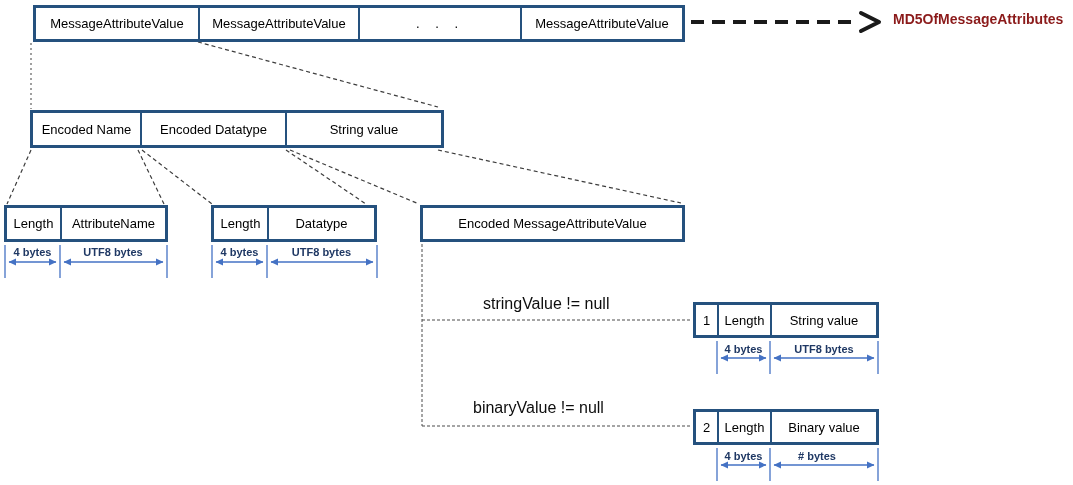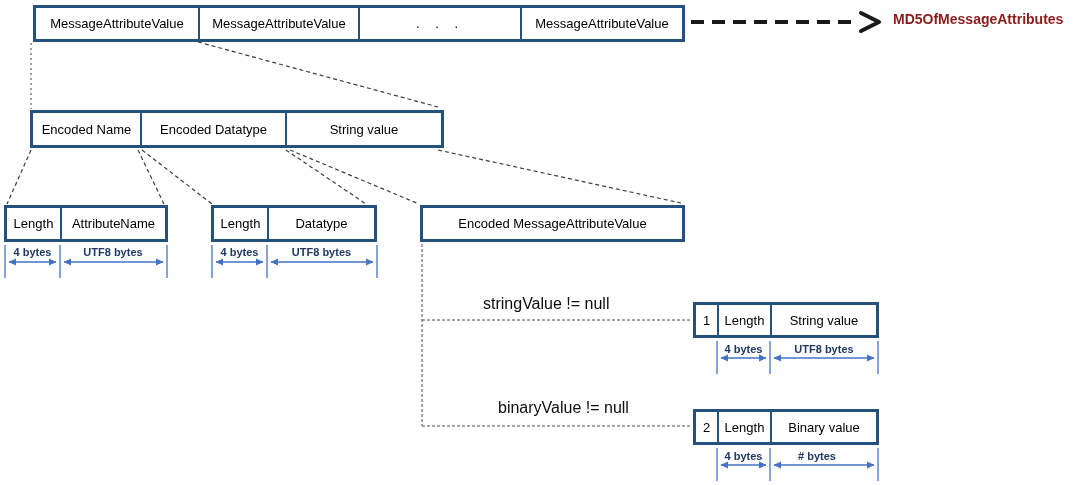--- a/index.html
+++ b/index.html
@@ -106,21 +106,21 @@
 
   <span class="cond" style="left:483px;top:295px">stringValue != null</span>
   <div class="box" style="left:693px;top:302px;width:186px;height:36px">
     <div class="cell" style="width:21px">1</div>
     <div class="cell" style="width:53px">Length</div>
     <div class="cell grow">String value</div>
   </div>
   <span class="lbl" style="left:717px;top:343px;width:53px">4 bytes</span>
   <span class="lbl" style="left:772px;top:343px;width:104px">UTF8 bytes</span>
 
-  <span class="cond" style="left:498px;top:399px">binaryValue != null</span>
+  <span class="cond" style="left:473px;top:399px">binaryValue != null</span>
   <div class="box" style="left:693px;top:409px;width:186px;height:36px">
     <div class="cell" style="width:21px">2</div>
     <div class="cell" style="width:53px">Length</div>
     <div class="cell grow">Binary value</div>
   </div>
   <span class="lbl" style="left:717px;top:450px;width:53px">4 bytes</span>
   <span class="lbl" style="left:772px;top:450px;width:90px"># bytes</span>
 
 </div>
 

